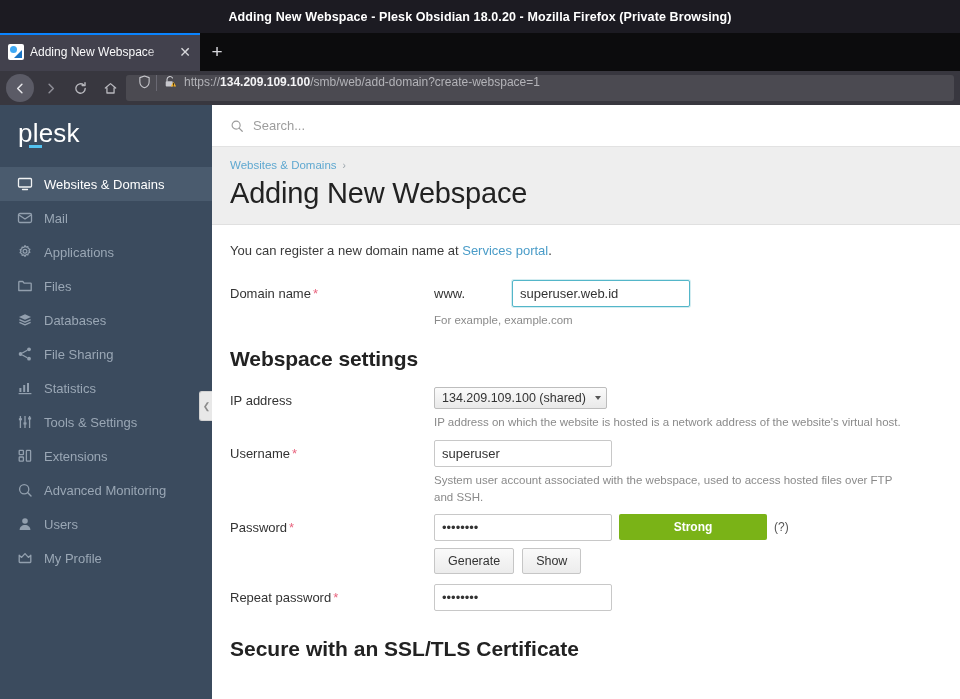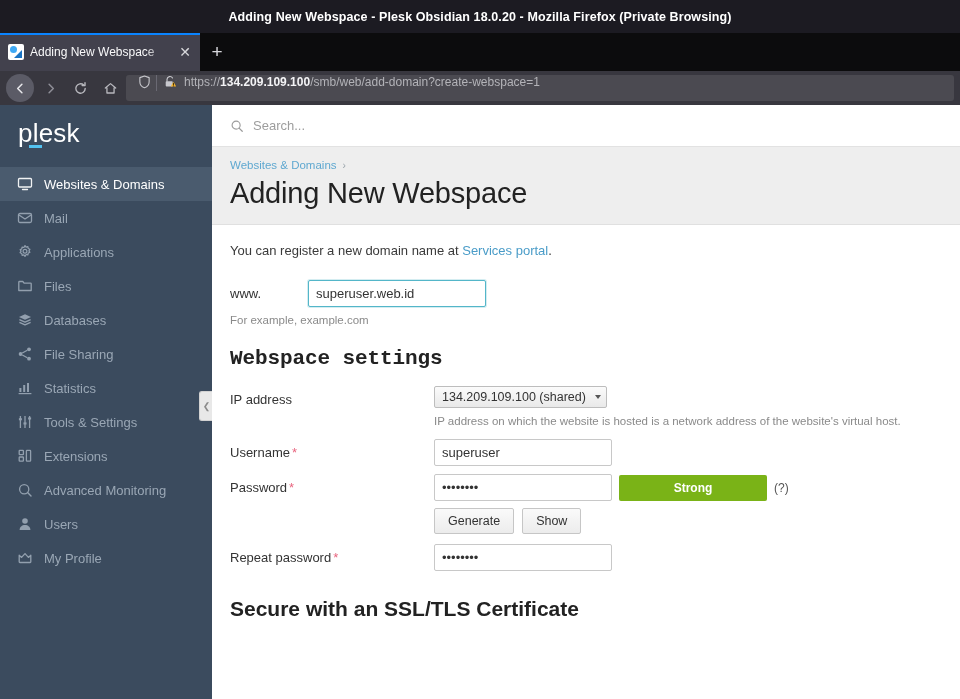--- a/index.html
+++ b/index.html
@@ -181,21 +181,21 @@
     background: #ffffff; font-size: 13px; color: #333333;
     padding: 0 7px; outline: none;
     font-family: "Liberation Sans", sans-serif;
   }
   .txt.focused { border-color: #54b6c9; box-shadow: 0 0 0 1px rgba(84,182,201,.25); }
   .w198 { width: 178px; margin-left: 40px; }
   .w178 { width: 178px; }
 
   .section-title {
     font-size: 21px; color: #222222; font-weight: bold;
-    margin: 18px 0 16px 0; letter-spacing: -.1px; font-family: Liberation Mono, monospace;
+    margin: 18px 0 16px 0; letter-spacing: -.1px;
   }
 
   .sel {
     height: 22px; border: 1px solid #bdbdbd; border-radius: 2px;
     background: linear-gradient(#fbfbfb, #e9e9e9);
     font-size: 12.5px; color: #333333;
     padding: 0 20px 0 7px; outline: none;
     font-family: "Liberation Sans", sans-serif;
     -webkit-appearance: none; appearance: none;
     position: relative; cursor: pointer;
@@ -453,20 +453,23 @@
       <h1 class="page-title">Adding New Webspace</h1>
     </div>
 
     <div class="form-area">
 
       <div class="intro">
         <span>You can register a new domain name at </span><a>Services portal</a><span>.</span>
       </div>
 
       <div class="frow">
+        <div class="flabel">
+          <span>Domain name</span><span class="req">*</span>
+        </div>
         <div class="fctl">
           <div class="domain-wrap">
             <span class="www-prefix">www.</span>
             <input class="txt w198 focused" type="text" value="superuser.web.id" style="">
           </div>
           <div class="hint">For example, example.com</div>
         </div>
       </div>
 
       <h2 class="section-title">Webspace settings</h2>
@@ -485,20 +488,21 @@
           <div class="hint">IP address on which the website is hosted is a network address of the website's virtual host.</div>
         </div>
       </div>
 
       <div class="frow" style="margin-top:10px;">
         <div class="flabel">
           <span>Username</span><span class="req">*</span>
         </div>
         <div class="fctl">
           <input class="txt w178" type="text" value="superuser" style="">
+          <div class="hint">System user account associated with the webspace, used to access hosted files over FTP and SSH.</div>
         </div>
       </div>
 
       <div class="frow" style="margin-top:8px;">
         <div class="flabel">
           <span>Password</span><span class="req">*</span>
         </div>
         <div class="fctl">
           <div class="pwd-row">
             <input class="txt w178" type="text" value="••••••••" style="">

